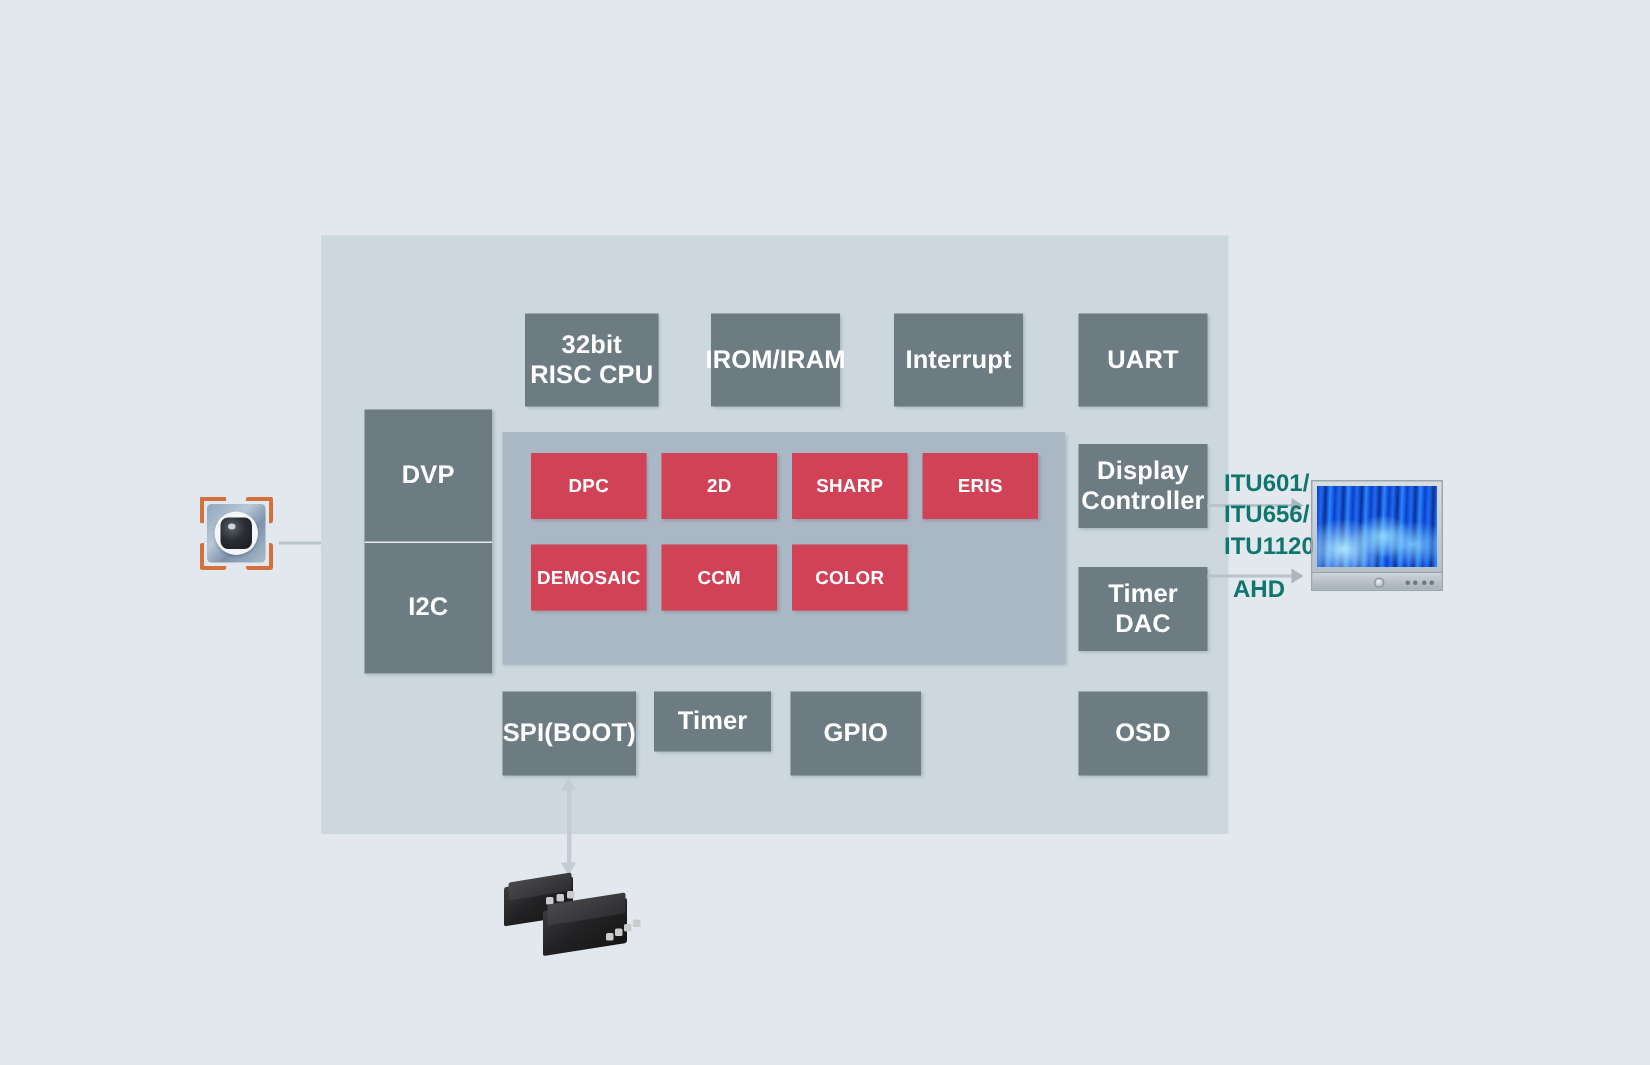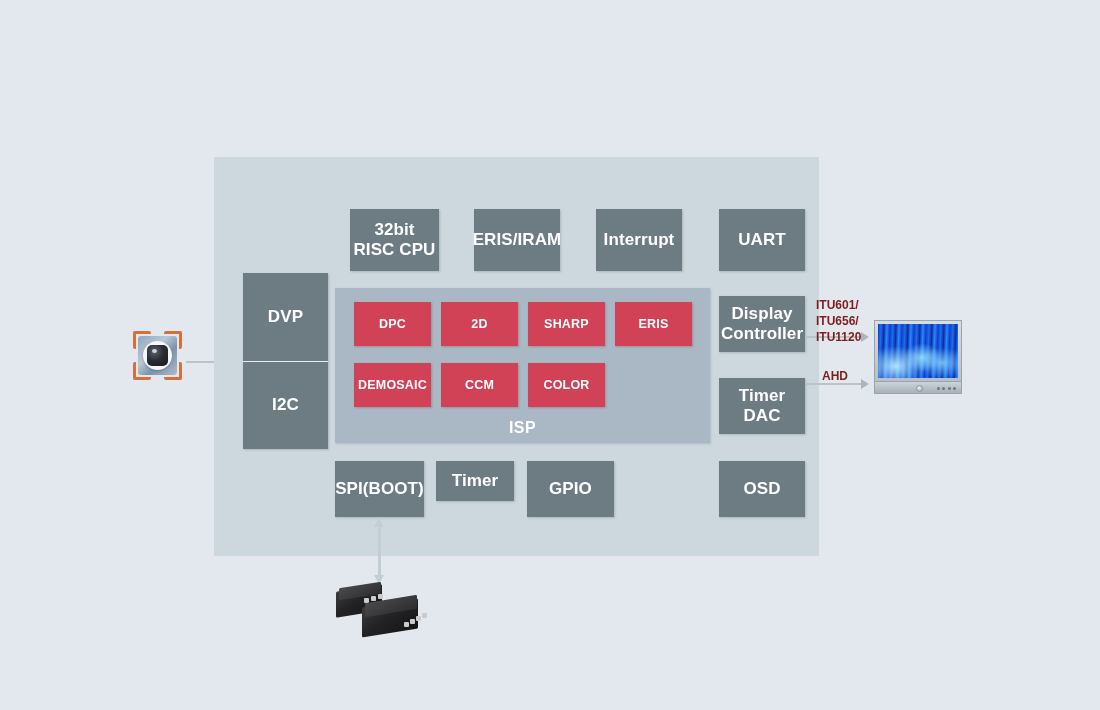--- a/index.html
+++ b/index.html
@@ -106,25 +106,26 @@
     height: 1.5px;
     background: #b9c3cb;
   }
   .arrow-r {
     width: 0; height: 0;
     border-top: 5px solid transparent;
     border-bottom: 5px solid transparent;
     border-left: 8px solid #aab6bf;
   }
   .arrow-lbl {
-    color: #7f1d1d;
-    font-size: 12px;
+    color: #0f766e;
+    font-size: 16px;
     font-weight: bold;
     line-height: 1.32;
     white-space: nowrap;
+    margin-top: 14px;
   }
 
   
   #spi-arrow { left: 374px; top: 518px; width: 11px; height: 66px; }
   #spi-arrow .shaft {
     position: absolute; left: 4px; top: 8px;
     width: 2.5px; height: 50px;
     background: #c3cdd4;
   }
   #spi-arrow .head-up {
@@ -269,21 +270,21 @@
   <div class="abs" id="soc-container"></div>
 
   <div class="abs blk" style="left:350px; top:209px; width:89px; height:62px;">
     <span>
       <span class="lbl">32bit</span>
       <span class="lbl">RISC CPU</span>
     </span>
   </div>
 
   <div class="abs blk" style="left:474px; top:209px; width:86px; height:62px;">
-    <span class="lbl">ERIS/IRAM</span>
+    <span class="lbl">IROM/IRAM</span>
   </div>
 
   <div class="abs blk" style="left:596px; top:209px; width:86px; height:62px;">
     <span class="lbl">Interrupt</span>
   </div>
 
   <div class="abs blk" style="left:719px; top:209px; width:86px; height:62px;">
     <span class="lbl">UART</span>
   </div>
 
@@ -313,21 +314,20 @@
       <div class="red-blk">
         <span>DEMOSAIC</span>
       </div>
       <div class="red-blk">
         <span>CCM</span>
       </div>
       <div class="red-blk">
         <span>COLOR</span>
       </div>
     </div>
-    <div id="isp-label">ISP</div>
   </div>
 
   <div class="abs blk" style="left:719px; top:296px; width:86px; height:56px;">
     <span>
       <span class="lbl">Display</span>
       <span class="lbl">Controller</span>
     </span>
   </div>
 
   <div class="abs blk" style="left:719px; top:378px; width:86px; height:56px;">

